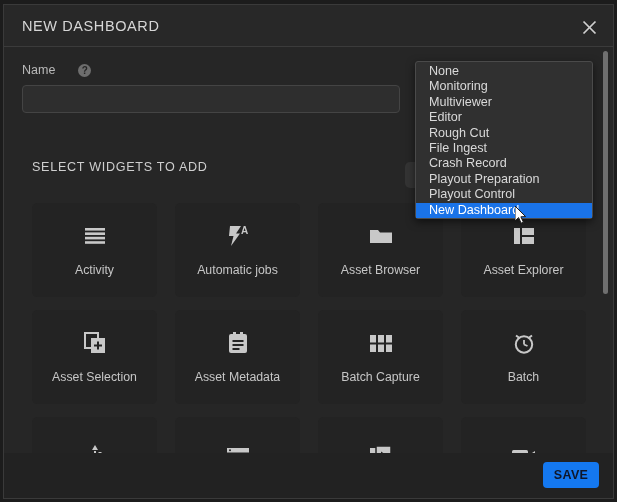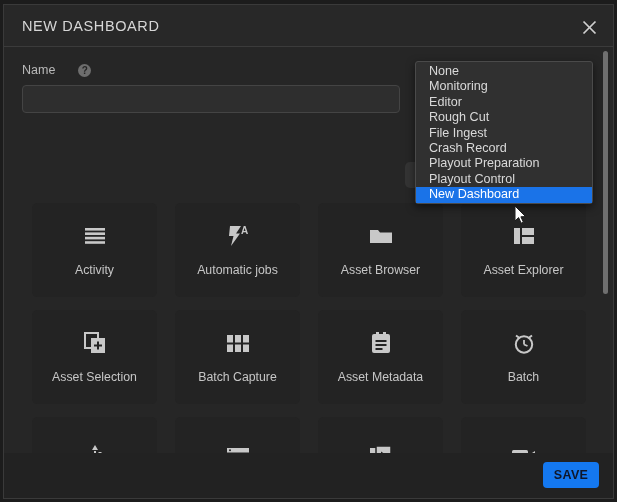--- a/index.html
+++ b/index.html
@@ -216,20 +216,21 @@
         <div class="select-box">
           <span class="select-value">None</span>
           <span class="select-chevron">
             <svg width="12" height="8" viewBox="0 0 12 8">
               <polyline points="1,6.2 6,1.4 11,6.2" fill="none" stroke="currentColor" stroke-width="1.5"></polyline>
             </svg>
           </span>
         </div>
       </div>
 
+      <div class="widgets-title">SELECT WIDGETS TO ADD</div>
       <div class="hidden-btn"></div>
 
       <div class="grid">
 
         <div class="grid-row">
           <div class="card">
             <span class="card-icon">
               <svg width="22" height="18" viewBox="0 0 22 18">
                 <rect x="1" y="1" width="20" height="2.6" fill="currentColor"></rect>
                 <rect x="1" y="5.4" width="20" height="2.6" fill="currentColor"></rect>
@@ -275,48 +276,48 @@
           <div class="card">
             <span class="card-icon">
               <svg width="22" height="22" viewBox="0 0 22 22">
                 <rect x="1" y="1" width="13" height="15" fill="none" stroke="currentColor" stroke-width="2"></rect>
                 <rect x="7" y="6" width="14" height="15" fill="currentColor"></rect>
                 <line x1="14" y1="9.5" x2="14" y2="17.5" stroke="#232323" stroke-width="2"></line>
                 <line x1="10" y1="13.5" x2="18" y2="13.5" stroke="#232323" stroke-width="2"></line>
               </svg>
             </span>
             <span class="card-label">Asset Selection</span>
+          </div>
+
+          <div class="card">
+            <span class="card-icon">
+              <svg width="20" height="22" viewBox="0 0 20 22">
+                <rect x="1" y="2" width="18" height="19" rx="2" fill="currentColor"></rect>
+                <rect x="5" y="0" width="3" height="4" fill="currentColor"></rect>
+                <rect x="12" y="0" width="3" height="4" fill="currentColor"></rect>
+                <rect x="4.5" y="8" width="11" height="2" fill="#232323"></rect>
+                <rect x="4.5" y="12" width="11" height="2" fill="#232323"></rect>
+                <rect x="4.5" y="16" width="7" height="2" fill="#232323"></rect>
+              </svg>
+            </span>
+            <span class="card-label">Asset Metadata</span>
           </div>
 
           <div class="card">
             <span class="card-icon">
               <svg width="22" height="17" viewBox="0 0 22 17">
                 <rect x="0" y="0" width="6" height="7.5" fill="currentColor"></rect>
                 <rect x="8" y="0" width="6" height="7.5" fill="currentColor"></rect>
                 <rect x="16" y="0" width="6" height="7.5" fill="currentColor"></rect>
                 <rect x="0" y="9.5" width="6" height="7.5" fill="currentColor"></rect>
                 <rect x="8" y="9.5" width="6" height="7.5" fill="currentColor"></rect>
                 <rect x="16" y="9.5" width="6" height="7.5" fill="currentColor"></rect>
               </svg>
             </span>
             <span class="card-label">Batch Capture</span>
-          </div>
-
-          <div class="card">
-            <span class="card-icon">
-              <svg width="20" height="22" viewBox="0 0 20 22">
-                <rect x="1" y="2" width="18" height="19" rx="2" fill="currentColor"></rect>
-                <rect x="5" y="0" width="3" height="4" fill="currentColor"></rect>
-                <rect x="12" y="0" width="3" height="4" fill="currentColor"></rect>
-                <rect x="4.5" y="8" width="11" height="2" fill="#232323"></rect>
-                <rect x="4.5" y="12" width="11" height="2" fill="#232323"></rect>
-                <rect x="4.5" y="16" width="7" height="2" fill="#232323"></rect>
-              </svg>
-            </span>
-            <span class="card-label">Asset Metadata</span>
           </div>
 
           <div class="card">
             <span class="card-icon">
               <svg width="24" height="24" viewBox="0 0 24 24">
                 <circle cx="12" cy="13.5" r="8.2" fill="none" stroke="currentColor" stroke-width="2"></circle>
                 <line x1="12" y1="9" x2="12" y2="13.5" stroke="currentColor" stroke-width="1.8"></line>
                 <line x1="12" y1="13.5" x2="15.5" y2="15" stroke="currentColor" stroke-width="1.8"></line>
                 <line x1="4" y1="4.5" x2="7.5" y2="7" stroke="currentColor" stroke-width="2"></line>
                 <line x1="20" y1="4.5" x2="16.5" y2="7" stroke="currentColor" stroke-width="2"></line>
@@ -386,20 +387,21 @@
       </div>
     </div>
 
     <div class="footer">
       <button class="save-btn">SAVE</button>
     </div>
 
     <div class="dropdown">
       <div class="dd-item">None</div>
       <div class="dd-item">Monitoring</div>
+      <div class="dd-item">Multiviewer</div>
       <div class="dd-item">Editor</div>
       <div class="dd-item">Rough Cut</div>
       <div class="dd-item">File Ingest</div>
       <div class="dd-item">Crash Record</div>
       <div class="dd-item">Playout Preparation</div>
       <div class="dd-item">Playout Control</div>
       <div class="dd-item selected">New Dashboard</div>
       <div class="dd-cursor">
         <svg width="13" height="19" viewBox="0 0 13 19">
           <polygon points="0,0 0,15 3.6,11.6 6.1,17.2 8.4,16.2 5.9,10.8 10.6,10.6" fill="#ffffff" stroke="#1a1a1a" stroke-width="1"></polygon>

